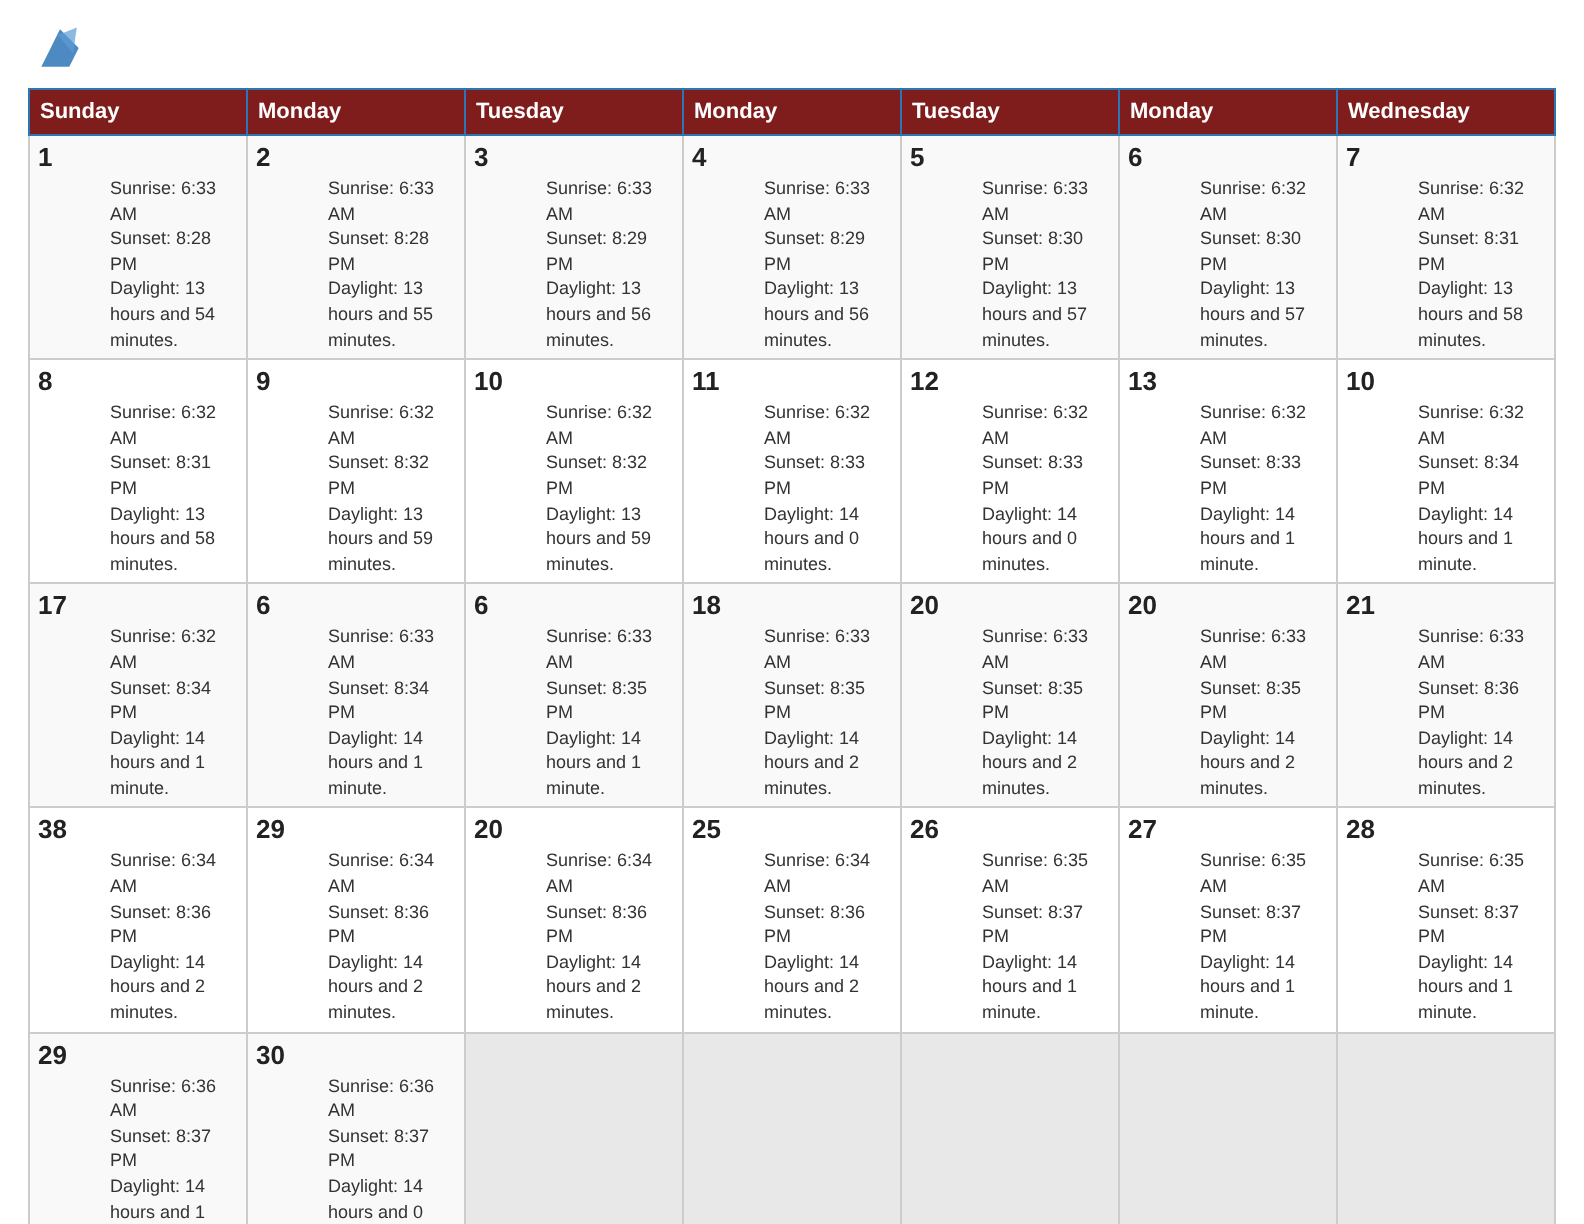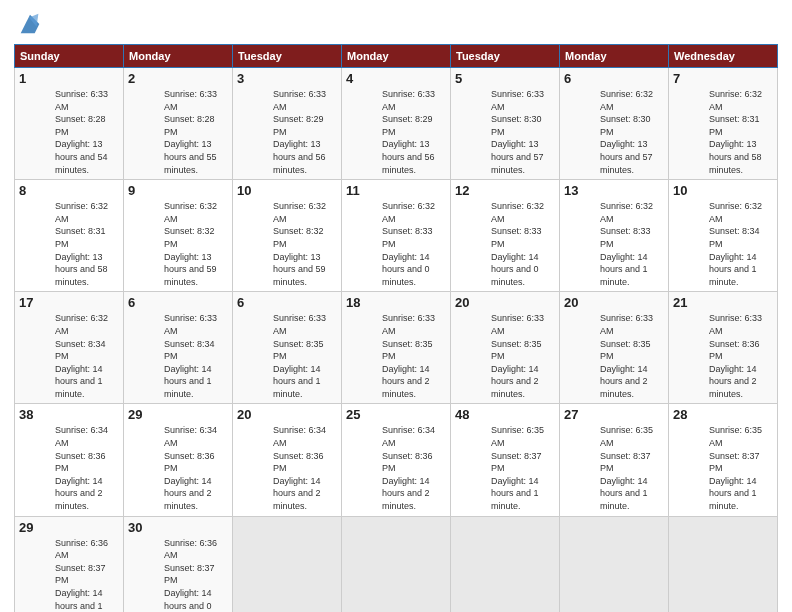--- a/index.html
+++ b/index.html
@@ -231,21 +231,21 @@
           </td>
           <td>
             <span class="day-number">20</span>
             <div class="day-info">Sunrise: 6:34 AM<br>Sunset: 8:36 PM<br>Daylight: 14 hours and 2 minutes.</div>
           </td>
           <td>
             <span class="day-number">25</span>
             <div class="day-info">Sunrise: 6:34 AM<br>Sunset: 8:36 PM<br>Daylight: 14 hours and 2 minutes.</div>
           </td>
           <td>
-            <span class="day-number">48</span>
+            <span class="day-number">26</span>
             <div class="day-info">Sunrise: 6:35 AM<br>Sunset: 8:37 PM<br>Daylight: 14 hours and 1 minute.</div>
           </td>
           <td>
             <span class="day-number">27</span>
             <div class="day-info">Sunrise: 6:35 AM<br>Sunset: 8:37 PM<br>Daylight: 14 hours and 1 minute.</div>
           </td>
           <td>
             <span class="day-number">28</span>
             <div class="day-info">Sunrise: 6:35 AM<br>Sunset: 8:37 PM<br>Daylight: 14 hours and 1 minute.</div>
           </td>

